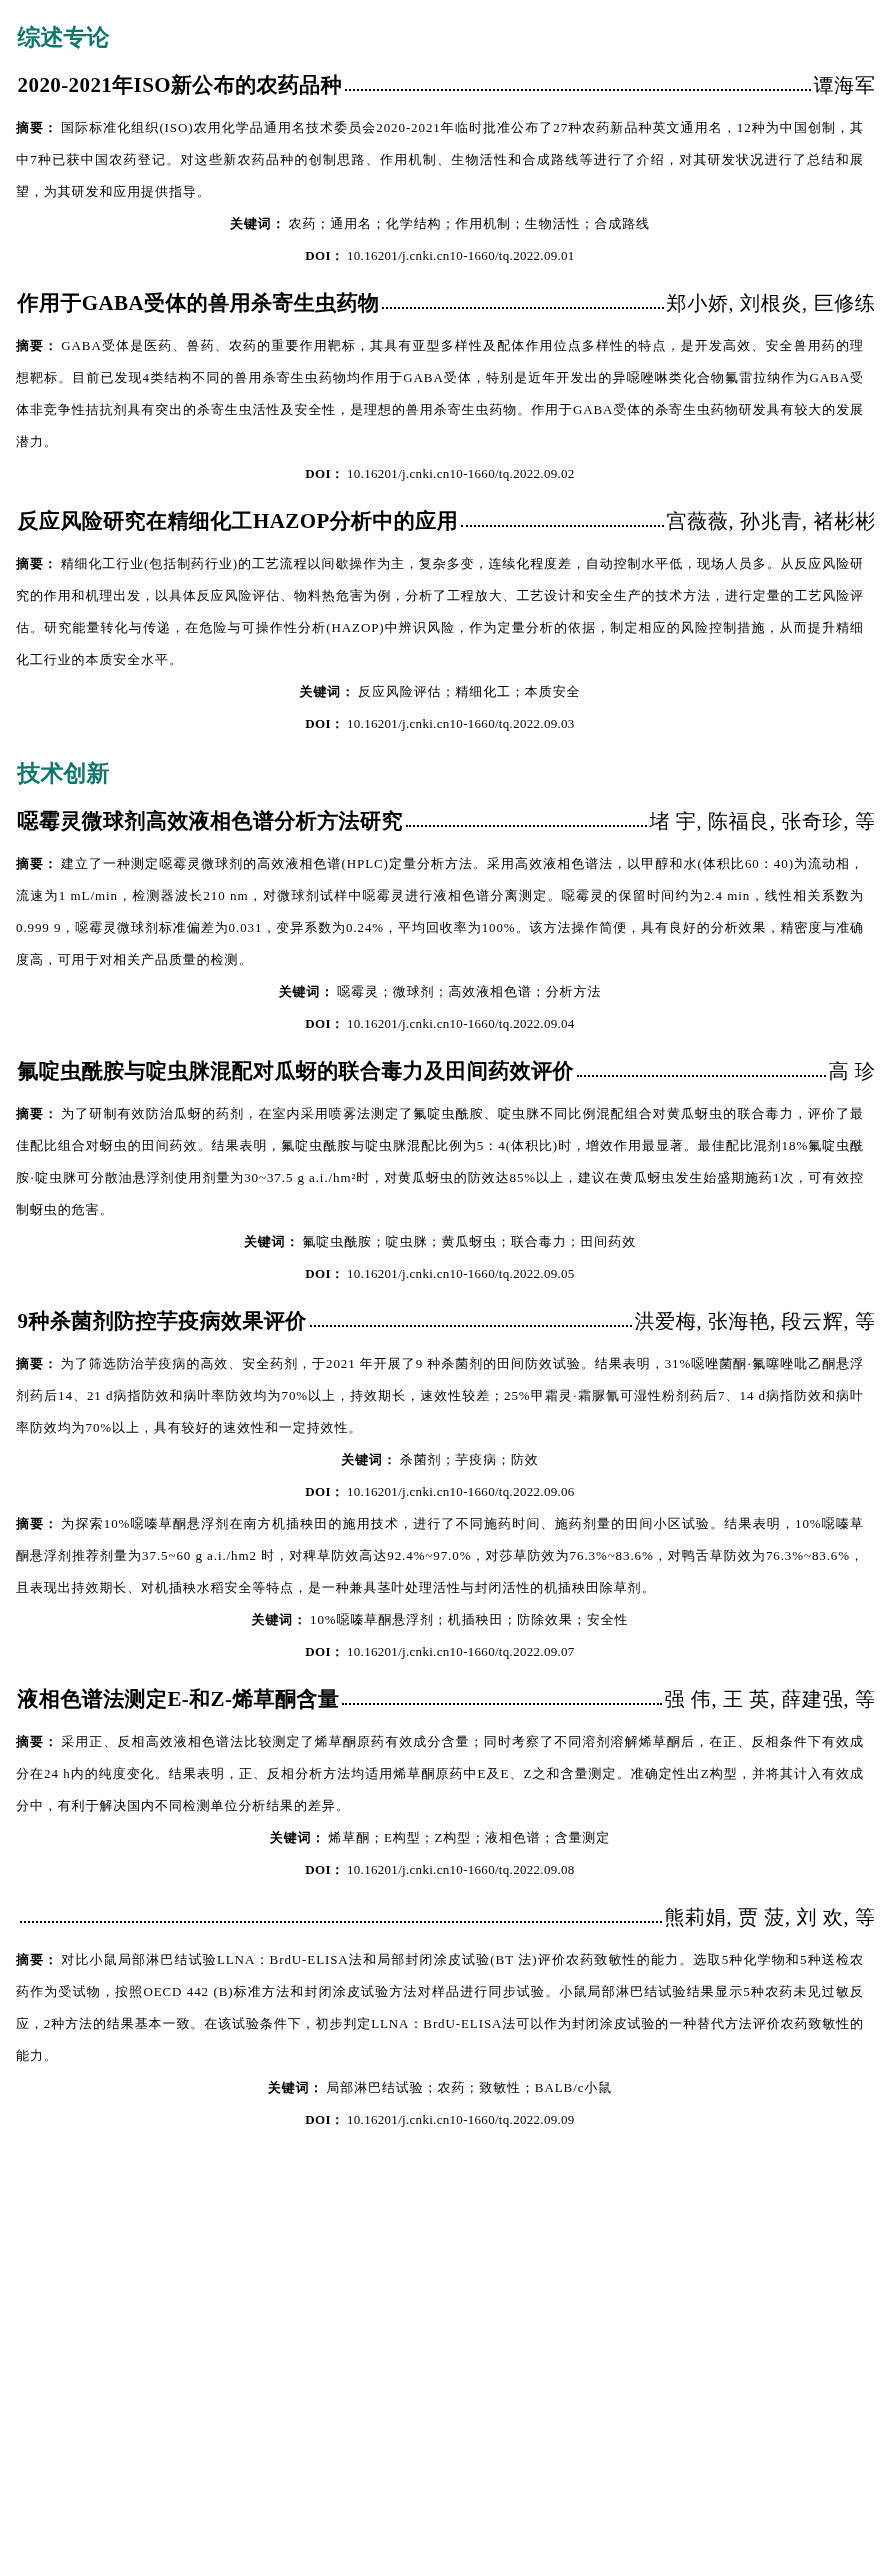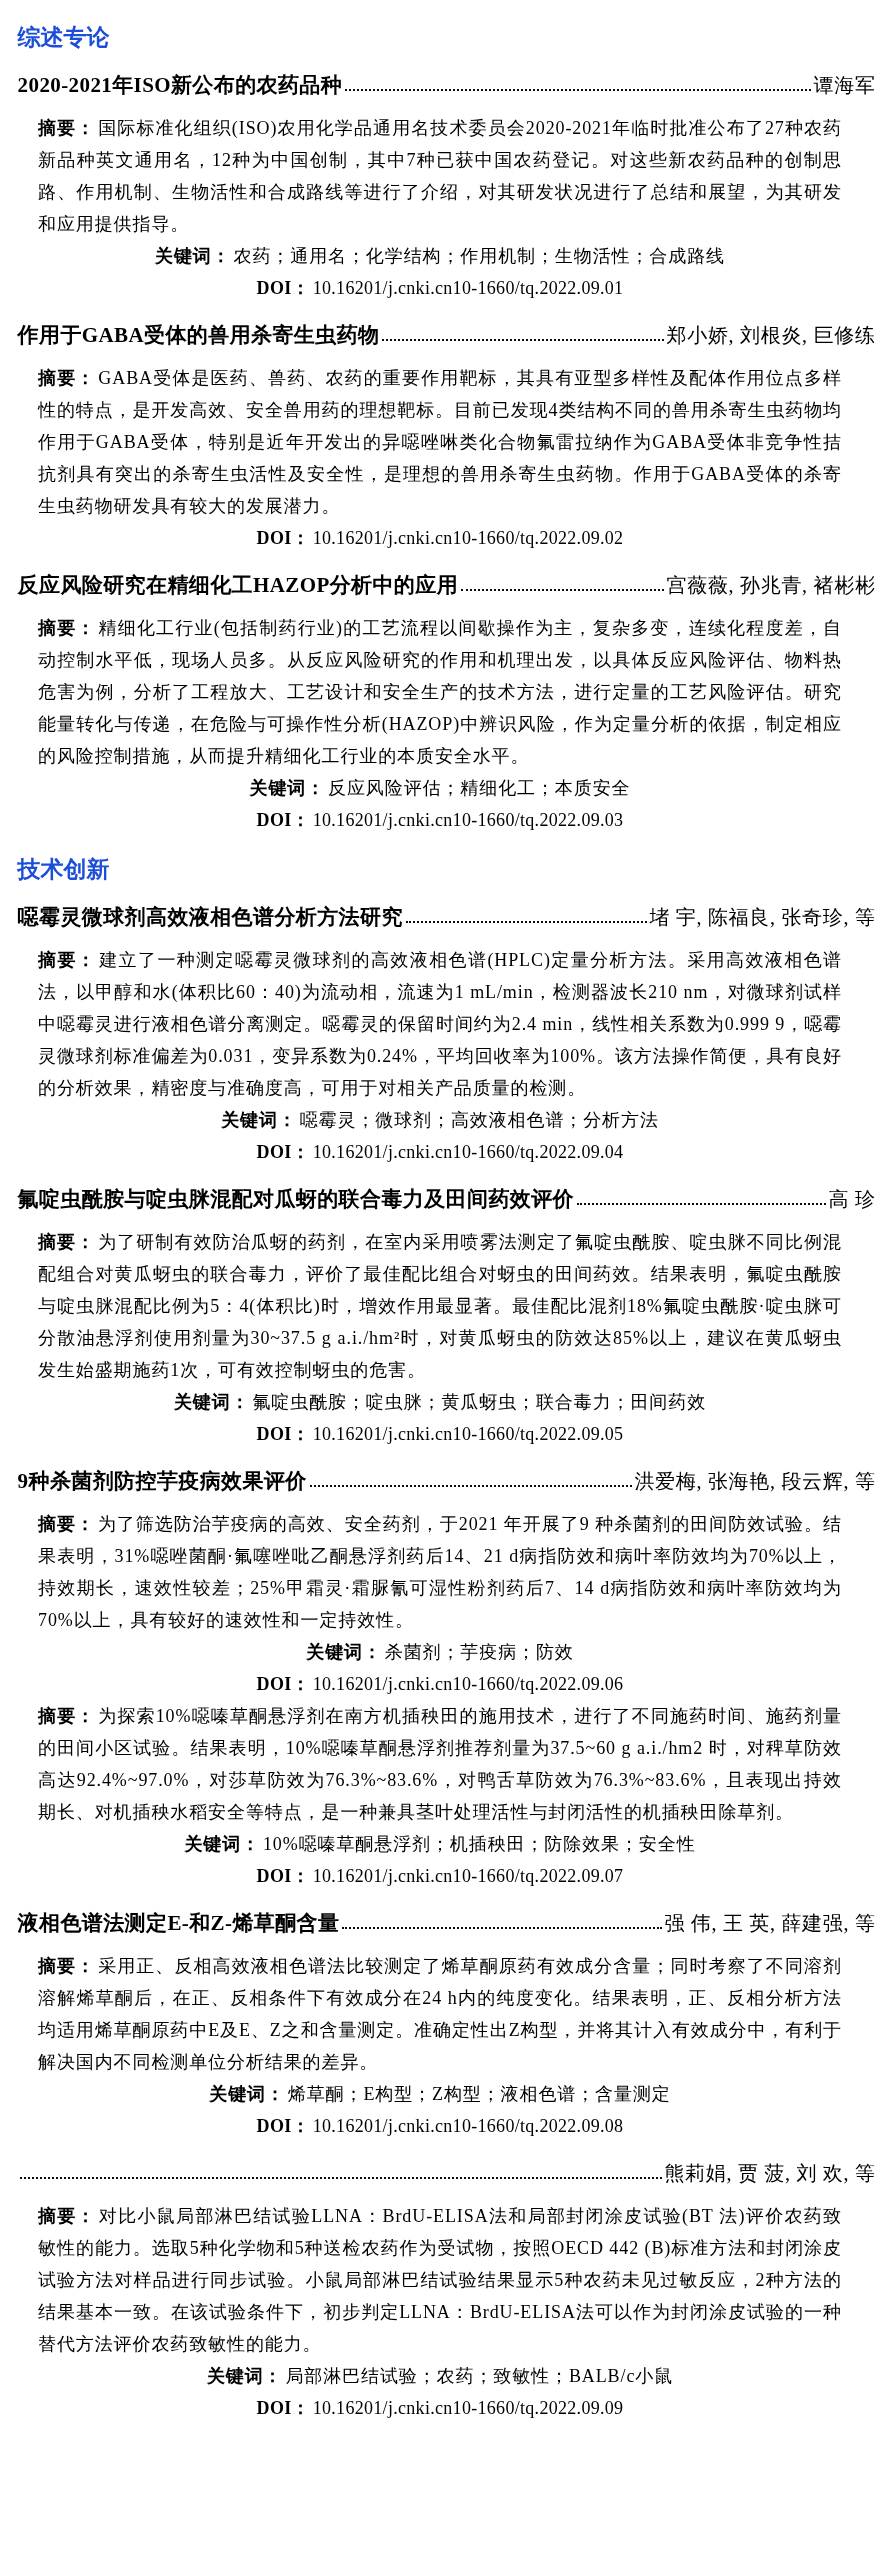--- a/index.html
+++ b/index.html
@@ -7,21 +7,21 @@
     width: 880px;
     color: #000;
     font-family: "Liberation Serif", "DejaVu Serif", serif;
   }
   .page { padding: 17.6px 0 22px; }
   p { margin: 0; }
 
   .section-header {
     font-family: "Liberation Sans", "DejaVu Sans", sans-serif;
     font-weight: bold;
-    color: #1d4ed8;
+    color: #0f766e;
     font-size: 23px;
     line-height: 34px;
     margin: 2.9px 5.9px 10.3px 17.6px;
   }
   .section + .section .section-header { margin-top: 16px; }
 
   .title-row {
     display: flex;
     align-items: flex-end;
     margin: 14.7px 4.4px 10.3px 17.6px;
@@ -41,24 +41,24 @@
     margin: 0 2.9px 11px;
   }
   .authors {
     font-size: 20px;
     line-height: 33px;
     white-space: nowrap;
     letter-spacing: 0.7px;
   }
 
   .para {
-    font-size: 18px;
+    font-size: 13px;
     line-height: 32px;
     letter-spacing: 0.9px;
-    margin: 0 38px;
+    margin: 0 16px;
     text-align: justify;
   }
   .para.kw, .para.doi { text-align: center; }
   .lbl { font-weight: bold; margin-right: 2.9px; }
   .doi .lbl, .doi .val { letter-spacing: 0.3px; }
 </style>
 </head>
 <body>
 
 <div class="page">

